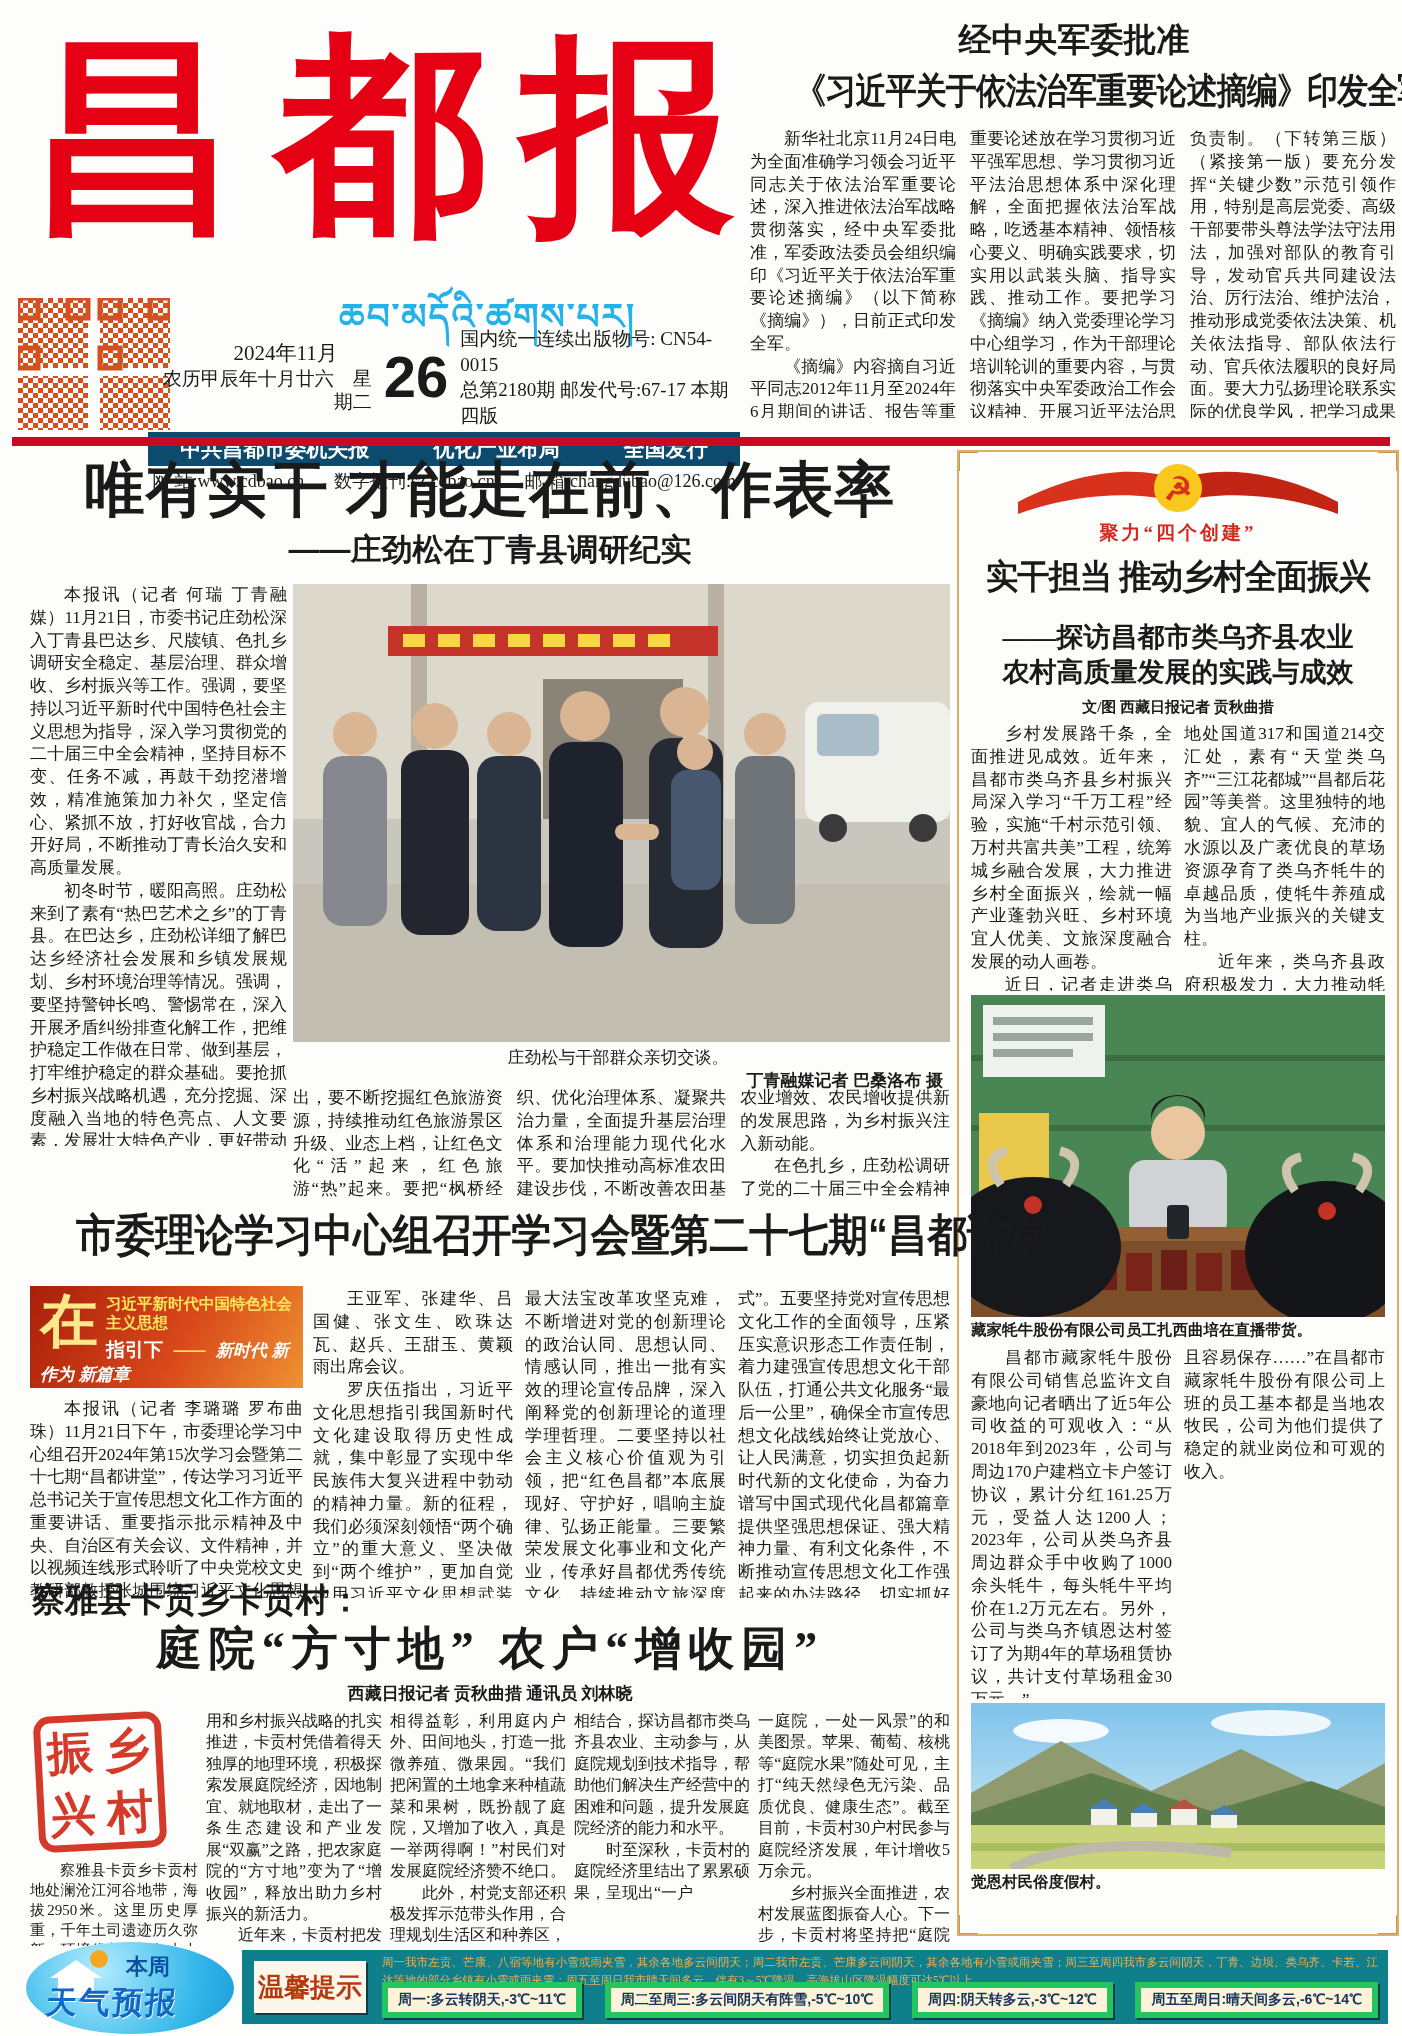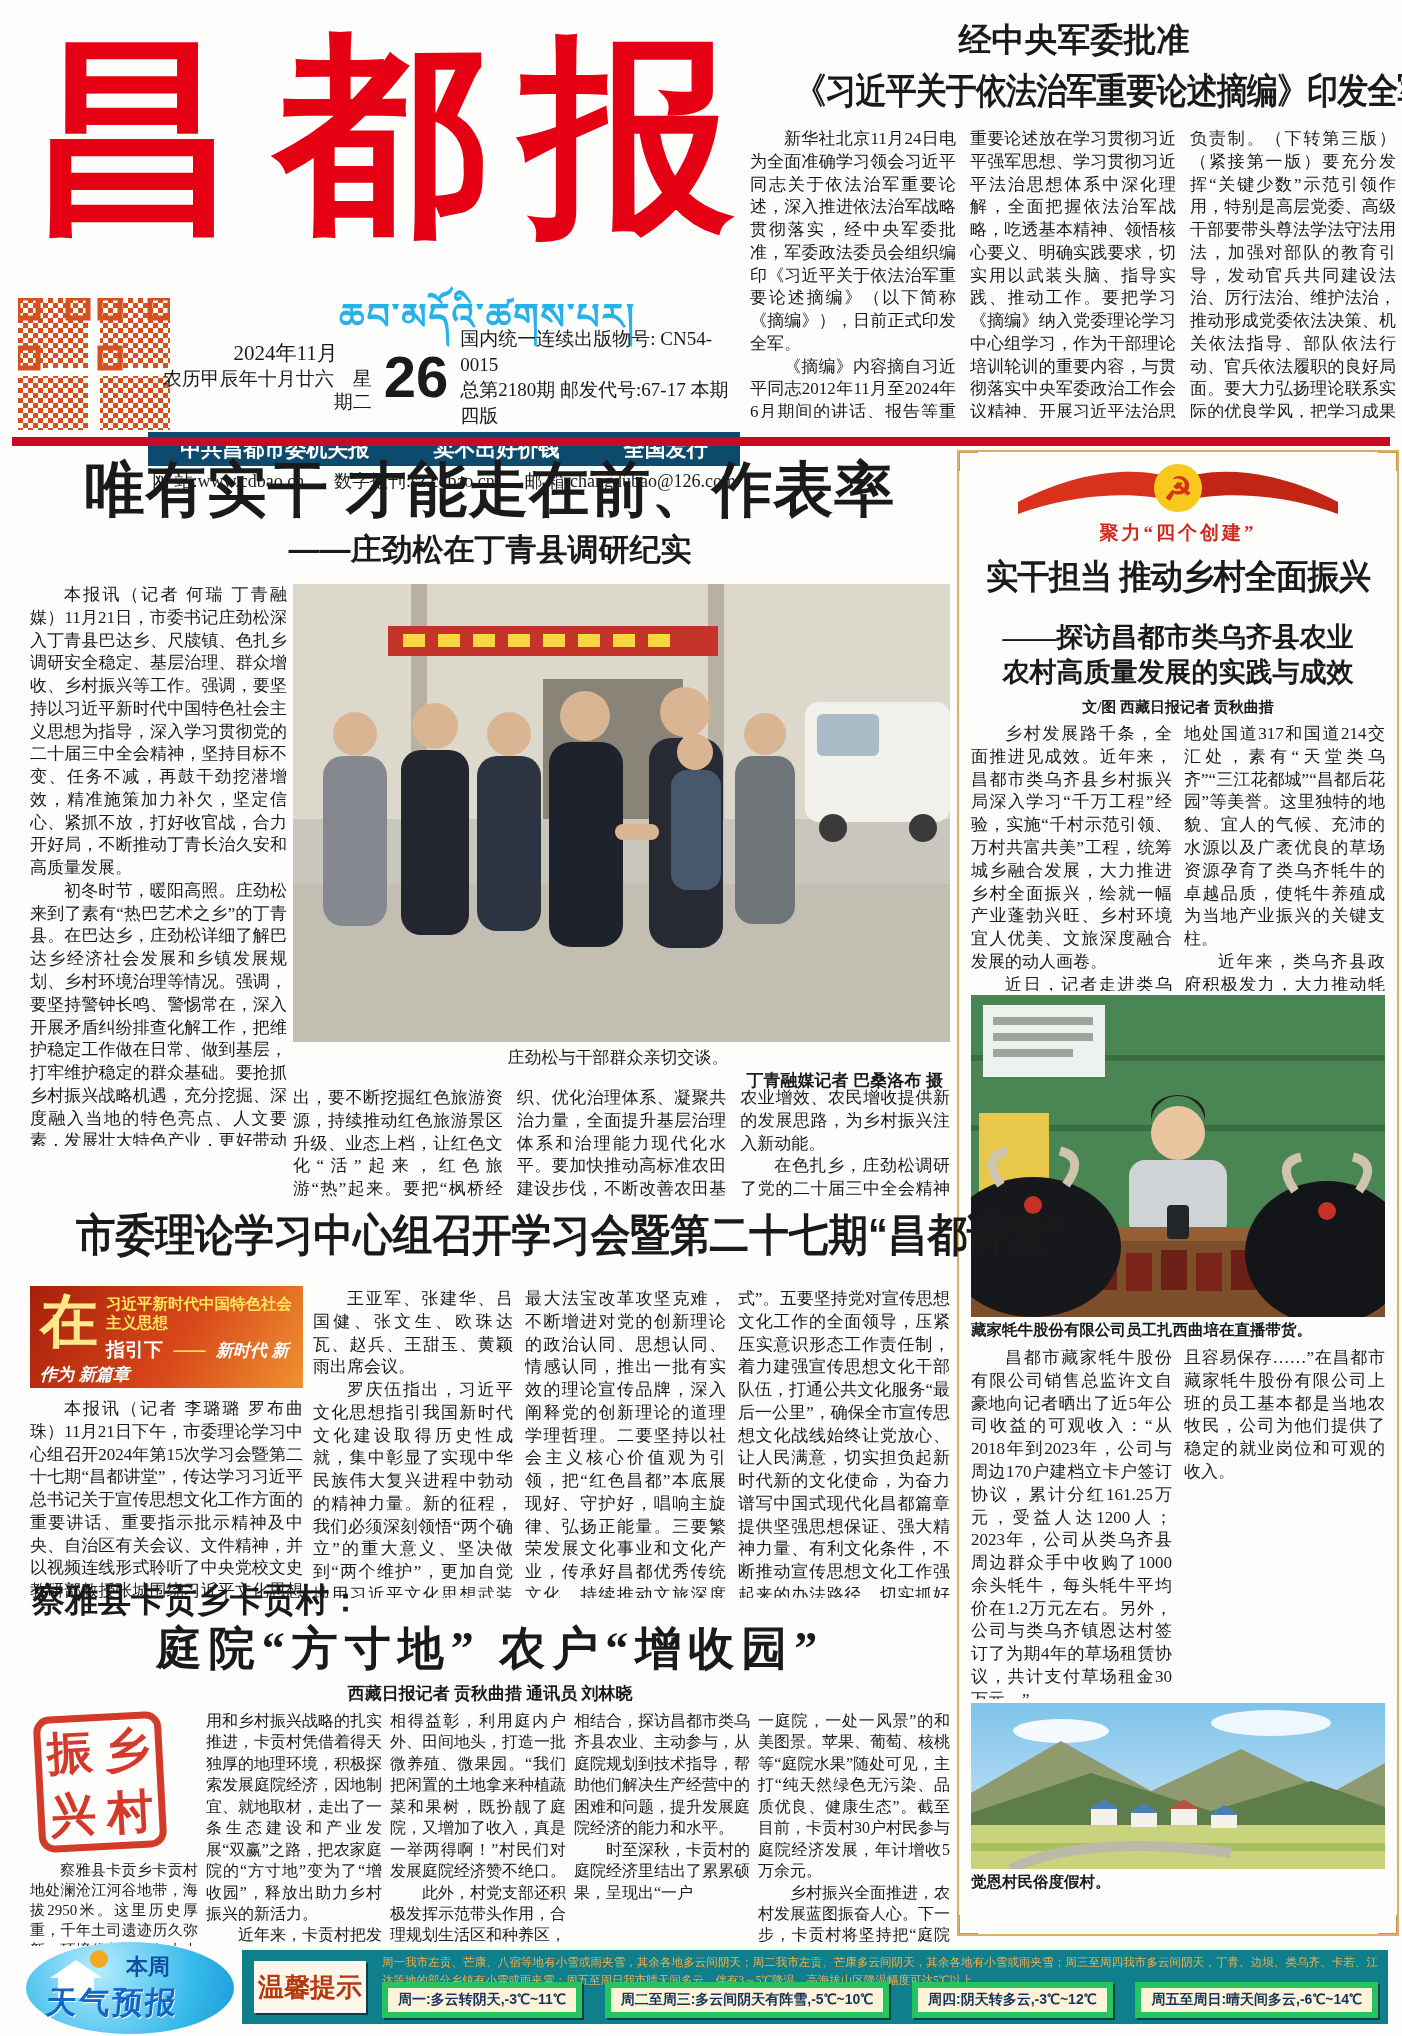--- a/index.html
+++ b/index.html
@@ -176,21 +176,21 @@
         <span class="l2"><span>农历甲辰年十月廿六</span>　<span>星期二</span></span>
       </div>
       <div class="pub-day">26</div>
       <div class="pub-right">
         <div>国内统一连续出版物号: CN54-0015</div>
         <div>总第2180期  邮发代号:67-17  本期四版</div>
       </div>
     </div>
     <div class="pub-orgbar">
       <span>中共昌都市委机关报</span>
-      <span>卖不出好价钱</span>
+      <span>优化产业布局</span>
       <span>全国发行</span>
     </div>
     <div class="pub-contact">
       <span>网  站:www.cdbao.cn</span>
       <span>数字报刊:sz.cdbao.cn</span>
       <span>邮  箱:changdubao@126.com</span>
     </div>
   </div>
 
   <div class="mil sans">

